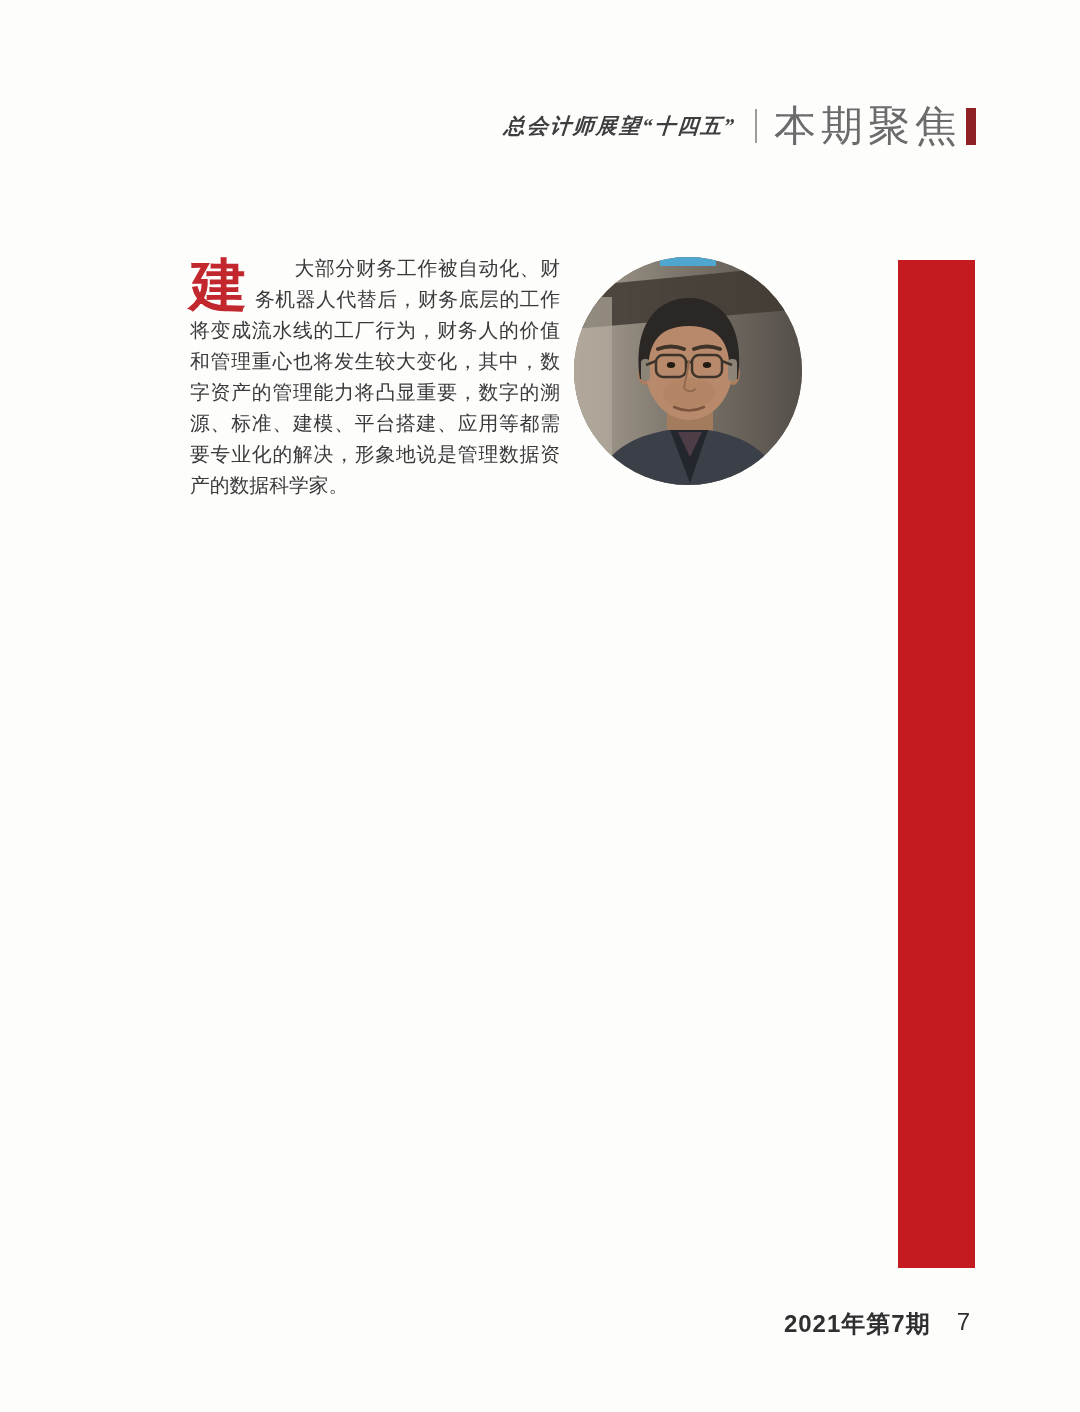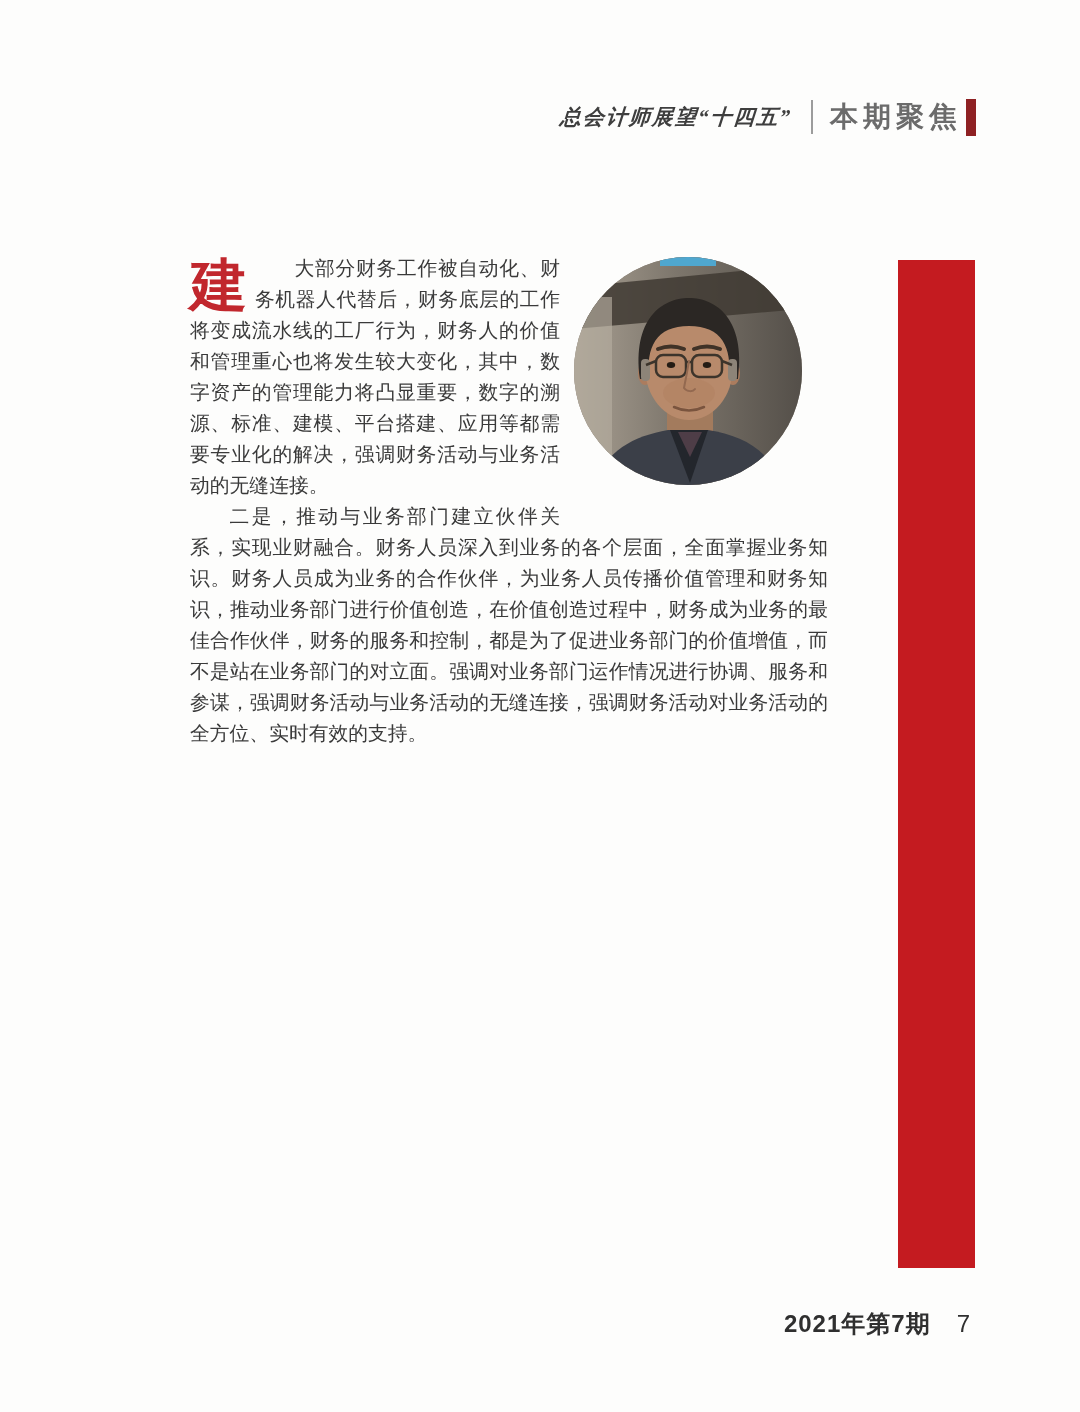--- a/index.html
+++ b/index.html
@@ -28,22 +28,22 @@
     font-size:21px;font-weight:700;font-style:italic;
     color:#3e3e3e;letter-spacing:2px;
     transform:skewX(-4deg);
     white-space:nowrap;
   }
   .hdr-divider{
     width:2px;height:34px;background:#9c9c9c;
     margin:0 17px 0 19px;align-self:center;
   }
   .hdr-section{
-    font-size:28px;color:var(--header-gray);
-    letter-spacing:5px;white-space:nowrap;font-weight:bold;
+    font-size:42px;color:var(--header-gray);
+    letter-spacing:5px;white-space:nowrap;
   }
   .hdr-tick{
     width:10px;height:37px;background:var(--header-tick-red);
     margin-left:4px;
   }
 
   
   .side-bar{
     position:absolute;left:898px;top:260px;
     width:77px;height:1008px;
@@ -72,21 +72,21 @@
     float:left;
     font-family:"Liberation Sans","DejaVu Sans",sans-serif;
     font-size:57px;line-height:58px;font-weight:700;
     color:var(--accent-red);
     margin:3px 8px 0 0;
   }
 
   
   .page-footer{
     position:absolute;top:1308px;right:110px;
-    display:flex;align-items:center;gap:26px;
+    display:flex;align-items:flex-start;gap:26px;
     font-family:"Liberation Sans","DejaVu Sans",sans-serif;
     color:#2f2f2f;
   }
   .footer-issue{font-size:24px;font-weight:700;letter-spacing:1px;}
   .footer-page{font-size:24px;font-weight:400;}
 </style>
 </head>
 <body>
 
 <div class="page">
@@ -147,22 +147,21 @@
 
           <path d="M115,104 C113,116 111,126 110,131 C113,135 119,135 121,132" stroke="#936950" stroke-width="2" fill="none" stroke-linecap="round"></path>
 
           <path d="M100,150 Q115,157 130,150" stroke="#7a543e" stroke-width="2.5" fill="none" stroke-linecap="round"></path>
         </svg>
       </div>
     </div>
 
     <p><span class="drop-cap">建</span></p>
 
-    <p class="indent">大部分财务工作被自动化、财务机器人代替后，财务底层的工作将变成流水线的工厂行为，财务人的价值和管理重心也将发生较大变化，其中，数字资产的管理能力将凸显重要，数字的溯源、标准、建模、平台搭建、应用等都需要专业化的解决，强调财务活动与业务活动的无缝连接。</p>
-    <p class="indent">二是，推动与业务部门建立伙伴关系，实现业财融合。财务人员深入到业务的各个层面，全面掌握业务知识。财务人员成为业务的合作伙伴，为业务人员传播价值管理和财务知识，推动业务部门进行价值创造，在价值创造过程中，财务成为业务的最佳合作伙伴，财务的服务和控制，都是为了促进业务部门的价值增值，而不是站在业务部门的对立面。强调对业务部门运作情况进行协调、服务和参谋，强调财务活动与业务活动的无缝连接，强调财务活动对业务活动的全方位、实时有效的支持。</p>
+    <p class="indent">大部分财务工作被自动化、财务机器人代替后，财务底层的工作将变成流水线的工厂行为，财务人的价值和管理重心也将发生较大变化，其中，数字资产的管理能力将凸显重要，数字的溯源、标准、建模、平台搭建、应用等都需要专业化的解决，形象地说是管理数据资产的数据科学家。</p>
   </div>
 
   <div class="page-footer">
     <span class="footer-issue">2021年第7期</span>
     <span class="footer-page">7</span>
   </div>
 
 </div>
 
 </body></html>

